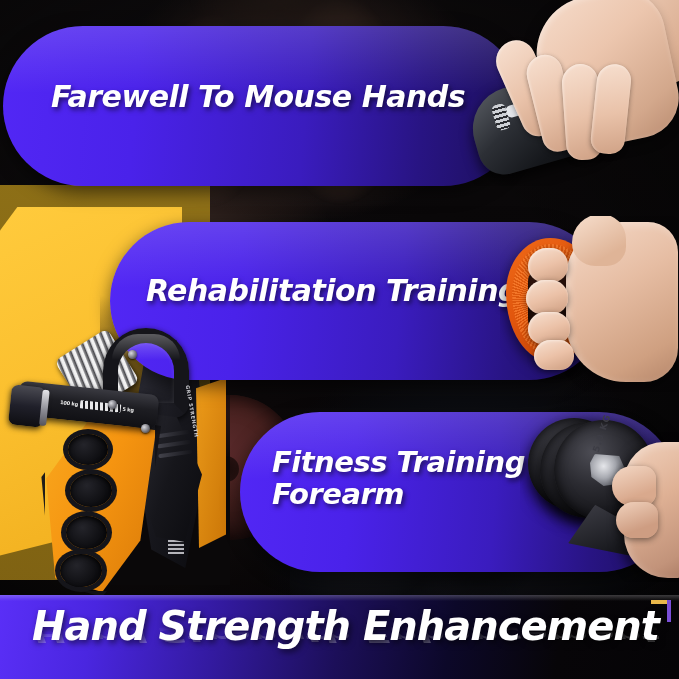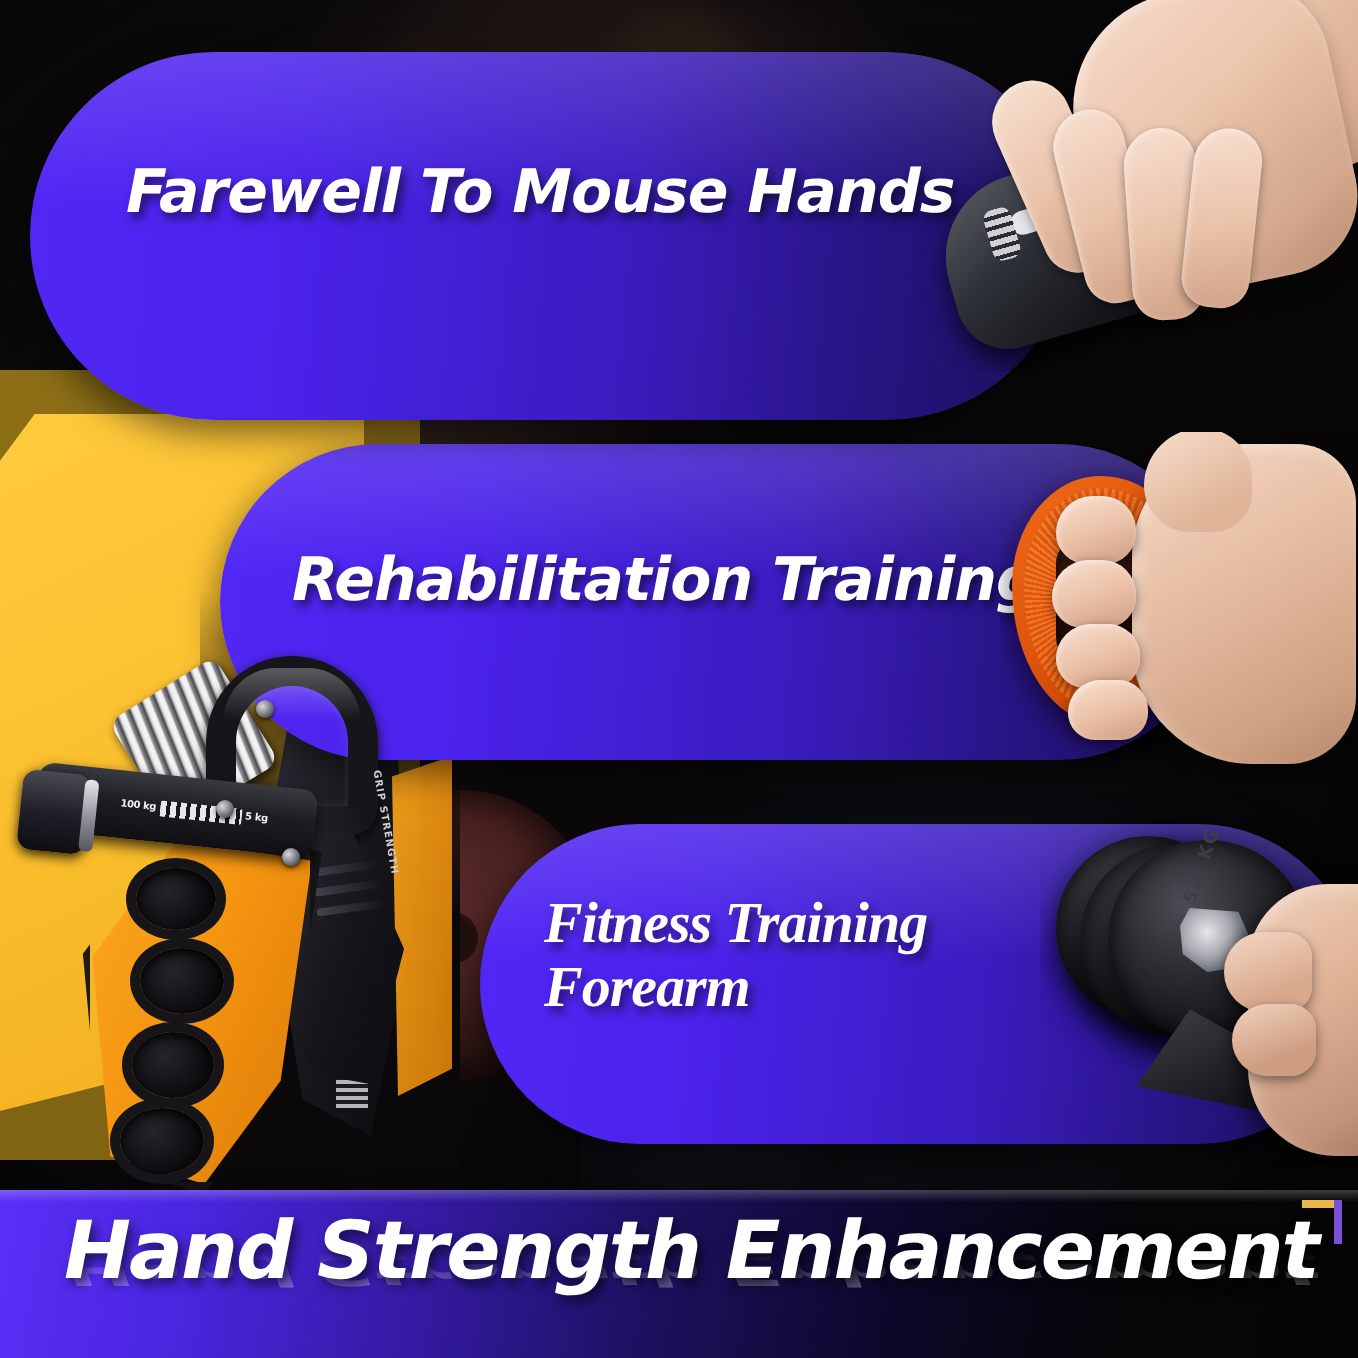--- a/index.html
+++ b/index.html
@@ -227,27 +227,27 @@
     position:absolute;
     color:#fff;
     font-weight:bold;
     font-style:italic;
     line-height:1.12;
     letter-spacing:-.5px;
     text-shadow:2px 3px 5px rgba(0,0,0,.55);
     white-space:pre-line;
   }
 
-  #pill1 { left:15px;  top:26px;  width:520px; height:184px; }
+  #pill1 { left:3px;  top:26px;  width:520px; height:160px; }
   #pill1 .pill-text { left:48px;  top:54px;  font-size:30px; }
 
   #pill2 { left:110px; top:222px; width:498px; height:158px; }
   #pill2 .pill-text { left:36px;  top:52px;  font-size:30px; }
 
-  #pill3 { left:240px; top:412px; width:439px; height:160px;font-family:Liberation Serif, serif; }
+  #pill3 { left:240px; top:412px; width:439px; height:160px; }
   #pill3 .pill-text { left:32px;  top:34px;  font-size:29px; }
 
   
   .photo { position:absolute; }
 
   
   .ph-mouse { left:452px; top:0px; width:227px; height:186px; overflow:hidden; }
   .mouse-body{
     position:absolute; left:20px; top:80px; width:132px; height:84px;
     transform:rotate(-16deg);

